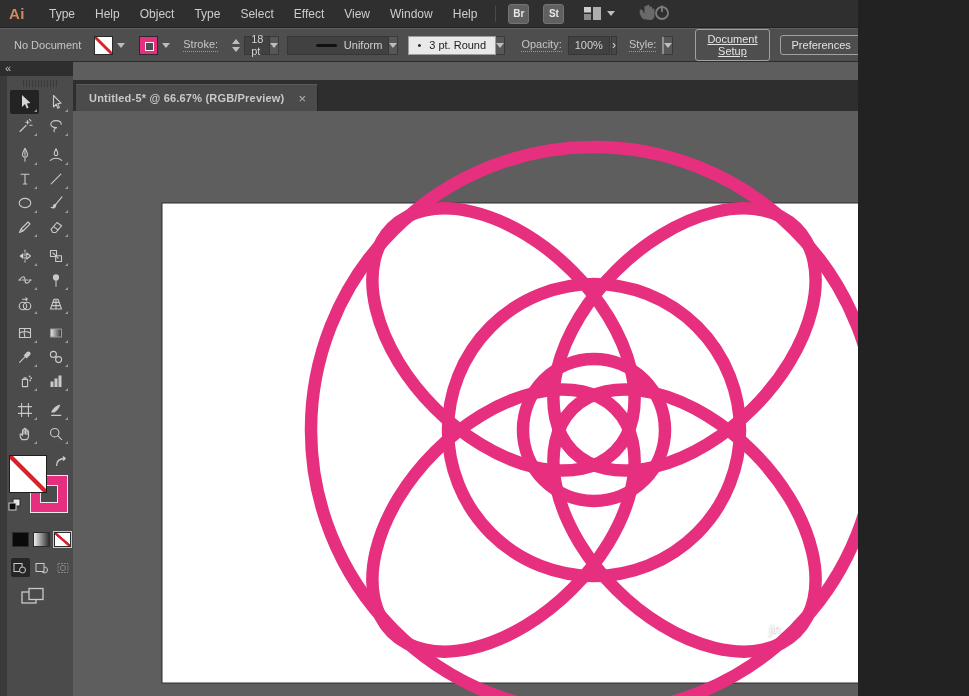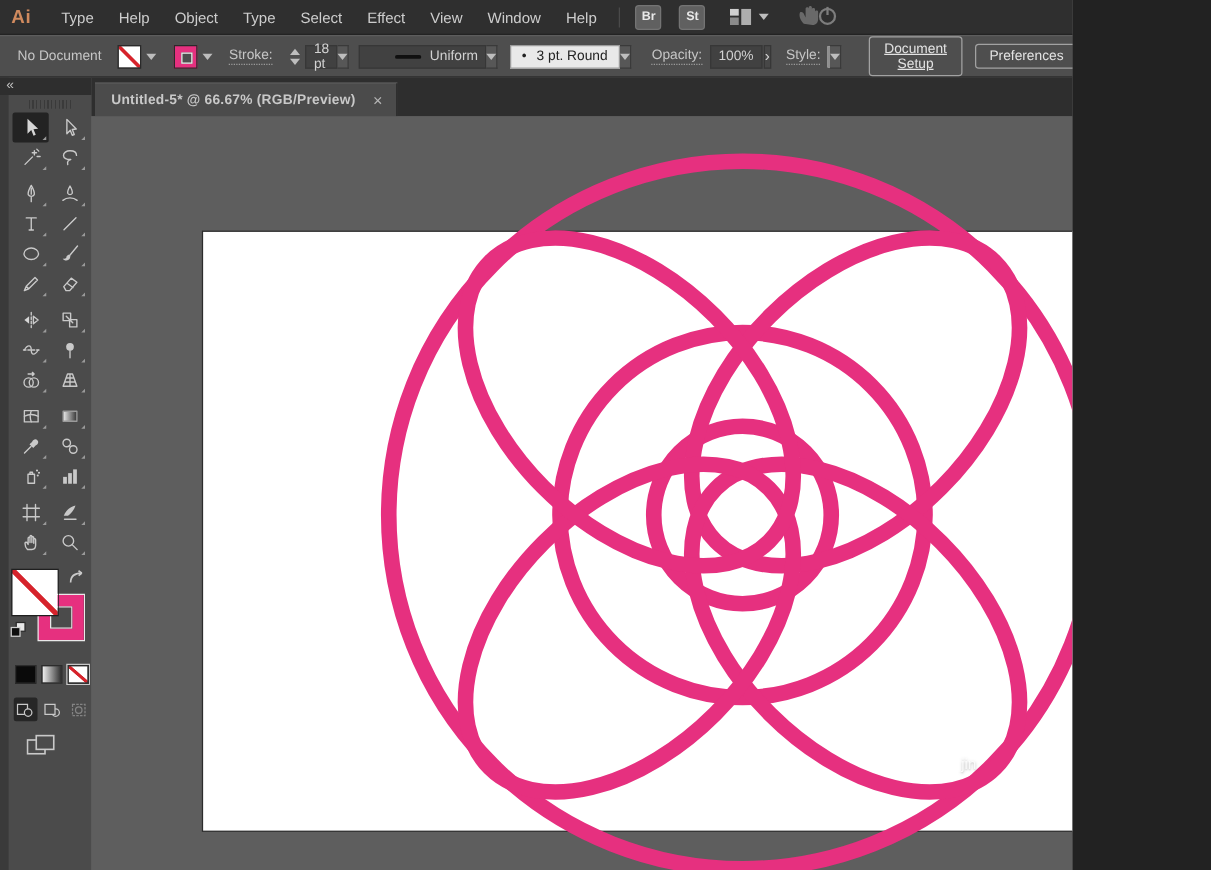--- a/index.html
+++ b/index.html
@@ -88,21 +88,21 @@
   .cbtn.none { background:linear-gradient(to top right,#fff 42%,#d6232b 45%,#d6232b 55%,#fff 58%);
                box-shadow:0 0 0 1px #c7c7c7; }
   .drawmodes { display:flex; gap:3px; padding-left:4px; margin-top:11px; }
   .dmode { width:20px; height:19px; border-radius:2px; display:flex; align-items:center; justify-content:center; }
   .dmode.active { background:#262626; }
   .dmode.dim { opacity:.45; }
   .screenmode { margin:10px 0 0 14px; }
 
   
   .main { flex:1; display:flex; flex-direction:column; min-width:0; }
-  .tabbar { height:31px; background:#2e2e2e; display:flex; align-items:flex-end; }
+  .tabbar { height:31px; background:#2e2e2e; display:flex; align-items:flex-end;margin-top:18px; }
   .tab { height:27px; background:#4b4b4b; border-right:1px solid #242424; border-top:1px solid #5a5a5a;
          display:flex; align-items:center; padding:0 11px 0 13px; margin-left:3px; }
   .tab-title { color:#c9c9c9; font-size:11px; font-weight:bold; letter-spacing:.2px; white-space:nowrap; }
   .tab-close { color:#b5b5b5; font-size:13px; margin-left:14px; line-height:1; cursor:default; }
   .canvas { position:relative; flex:1; background:#5e5e5e; overflow:hidden; }
   .canvas svg { position:absolute; left:0; top:0; }
   .watermark { position:absolute; left:660px; top:510px; width:84px; text-align:center; pointer-events:none; }
   .wm1 { font-size:30px; font-weight:bold; color:rgba(255,255,255,.75);
          text-shadow:0 2px 2px rgba(100,100,100,.55); letter-spacing:1px; }
   .wm2 { font-size:12px; color:rgba(255,255,255,.85); margin-top:1px;

